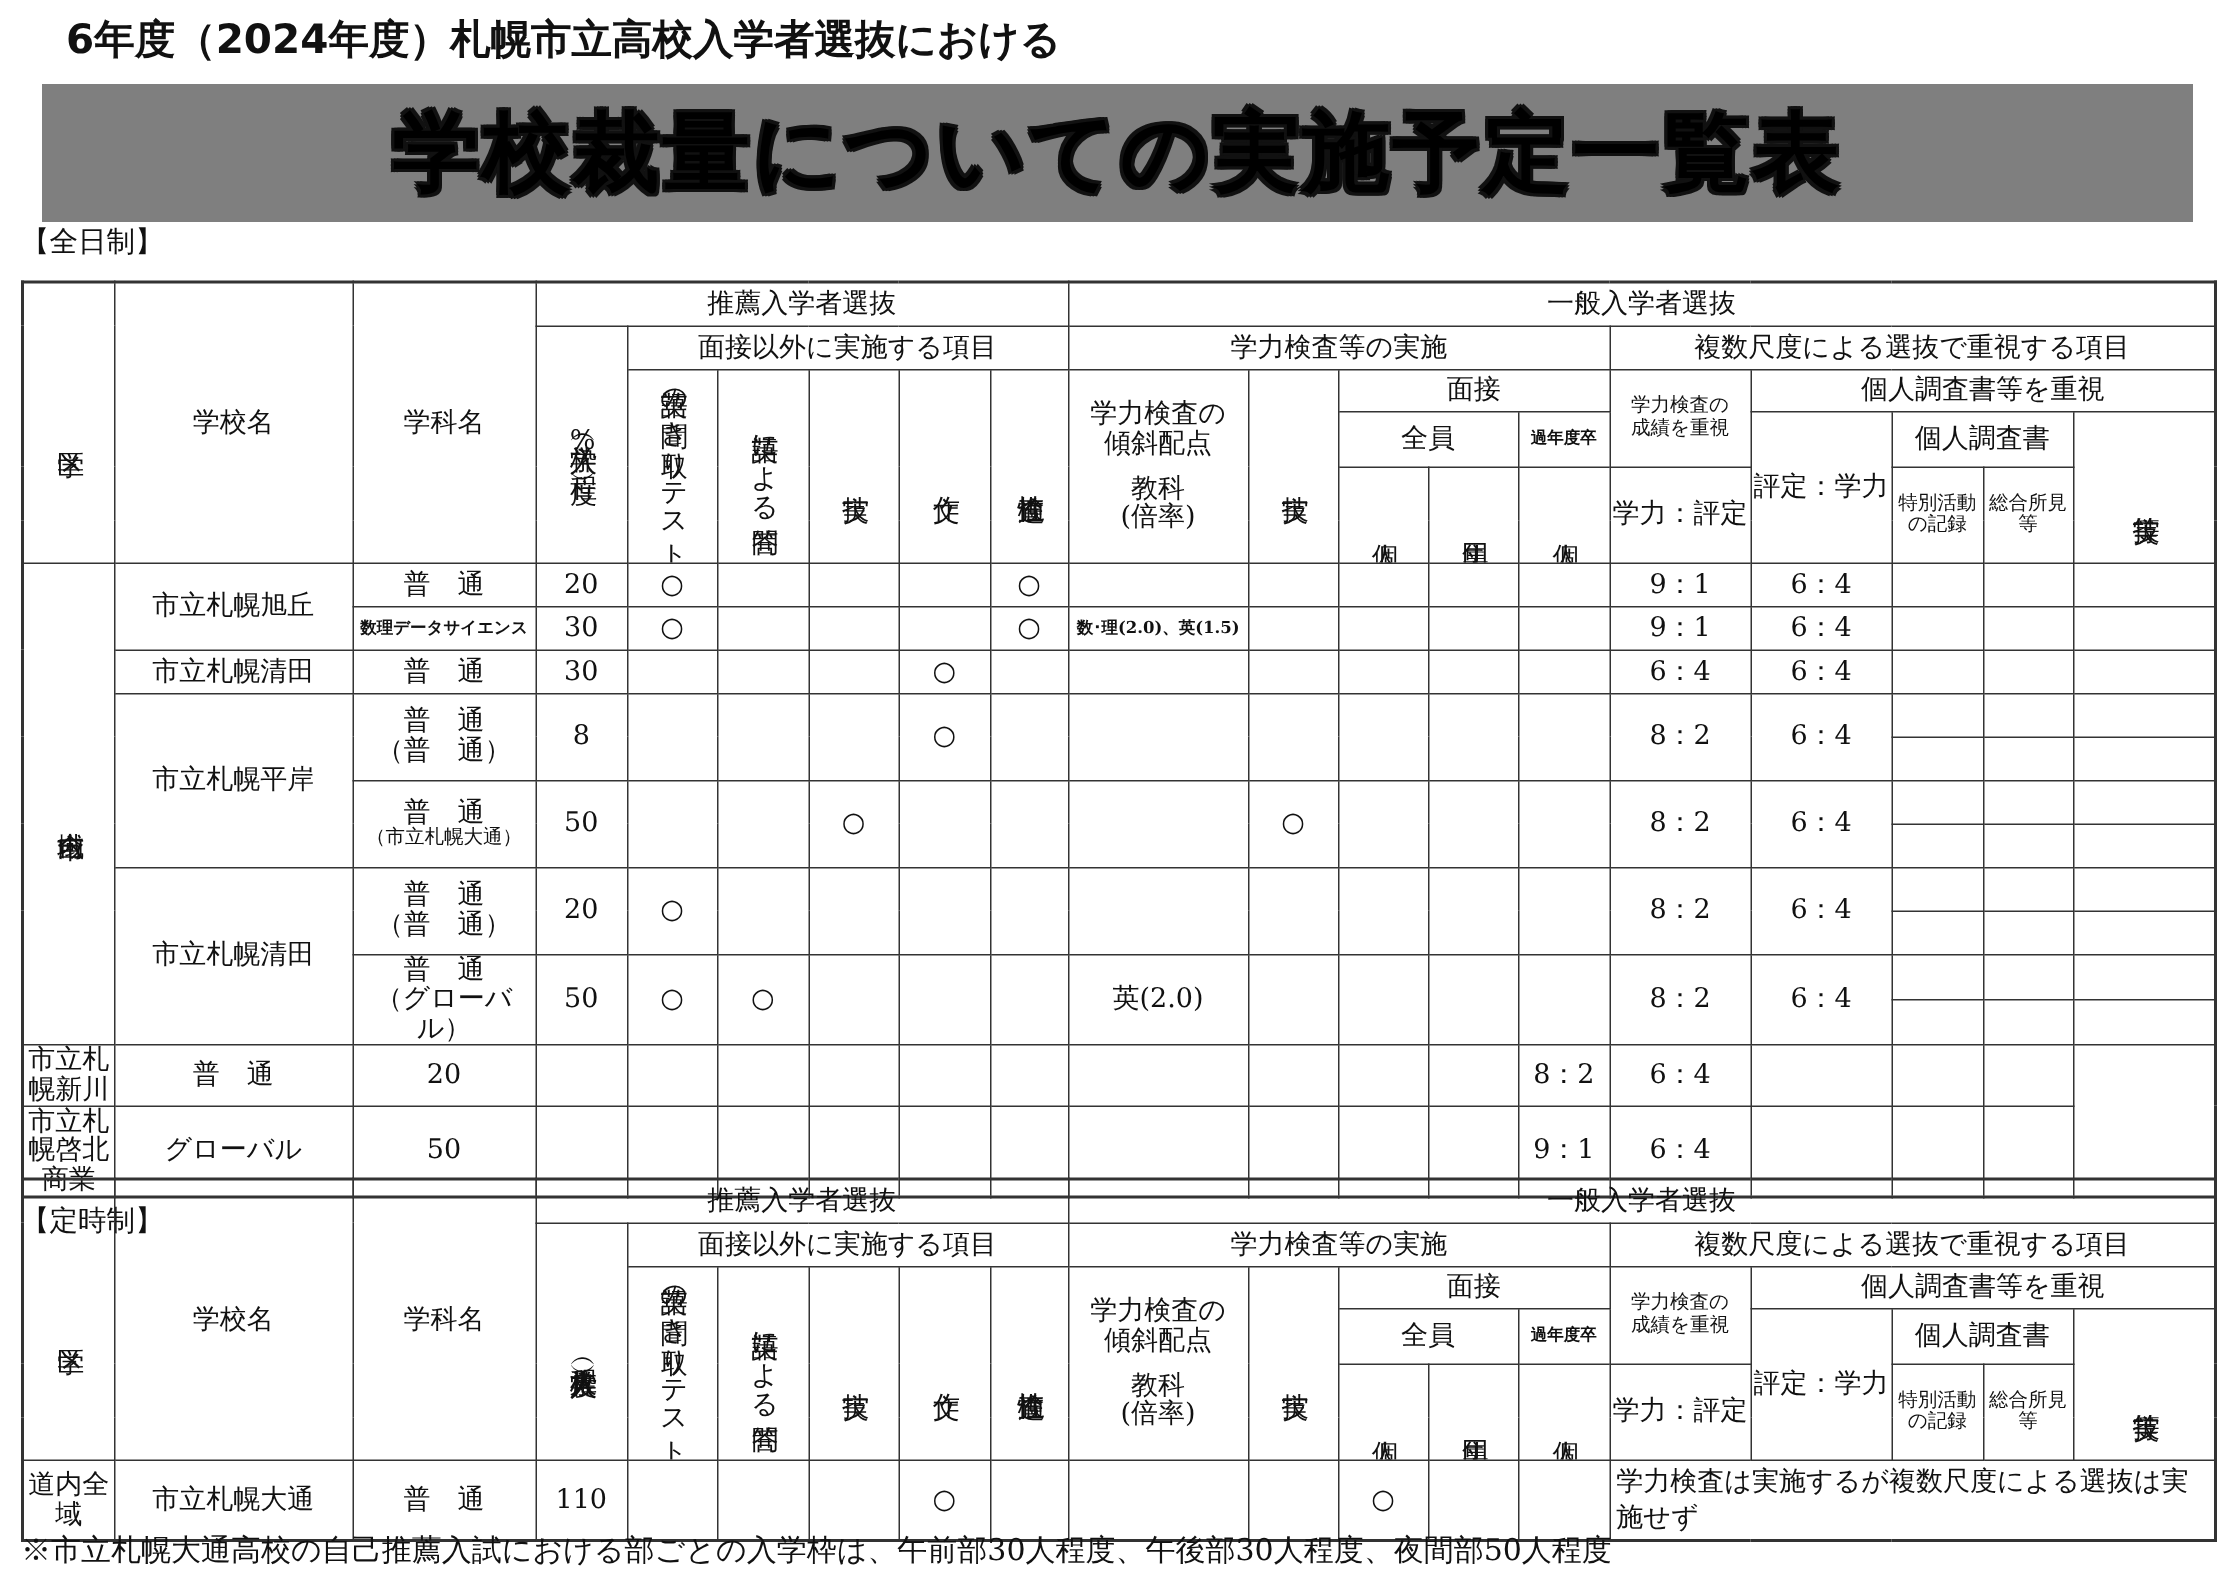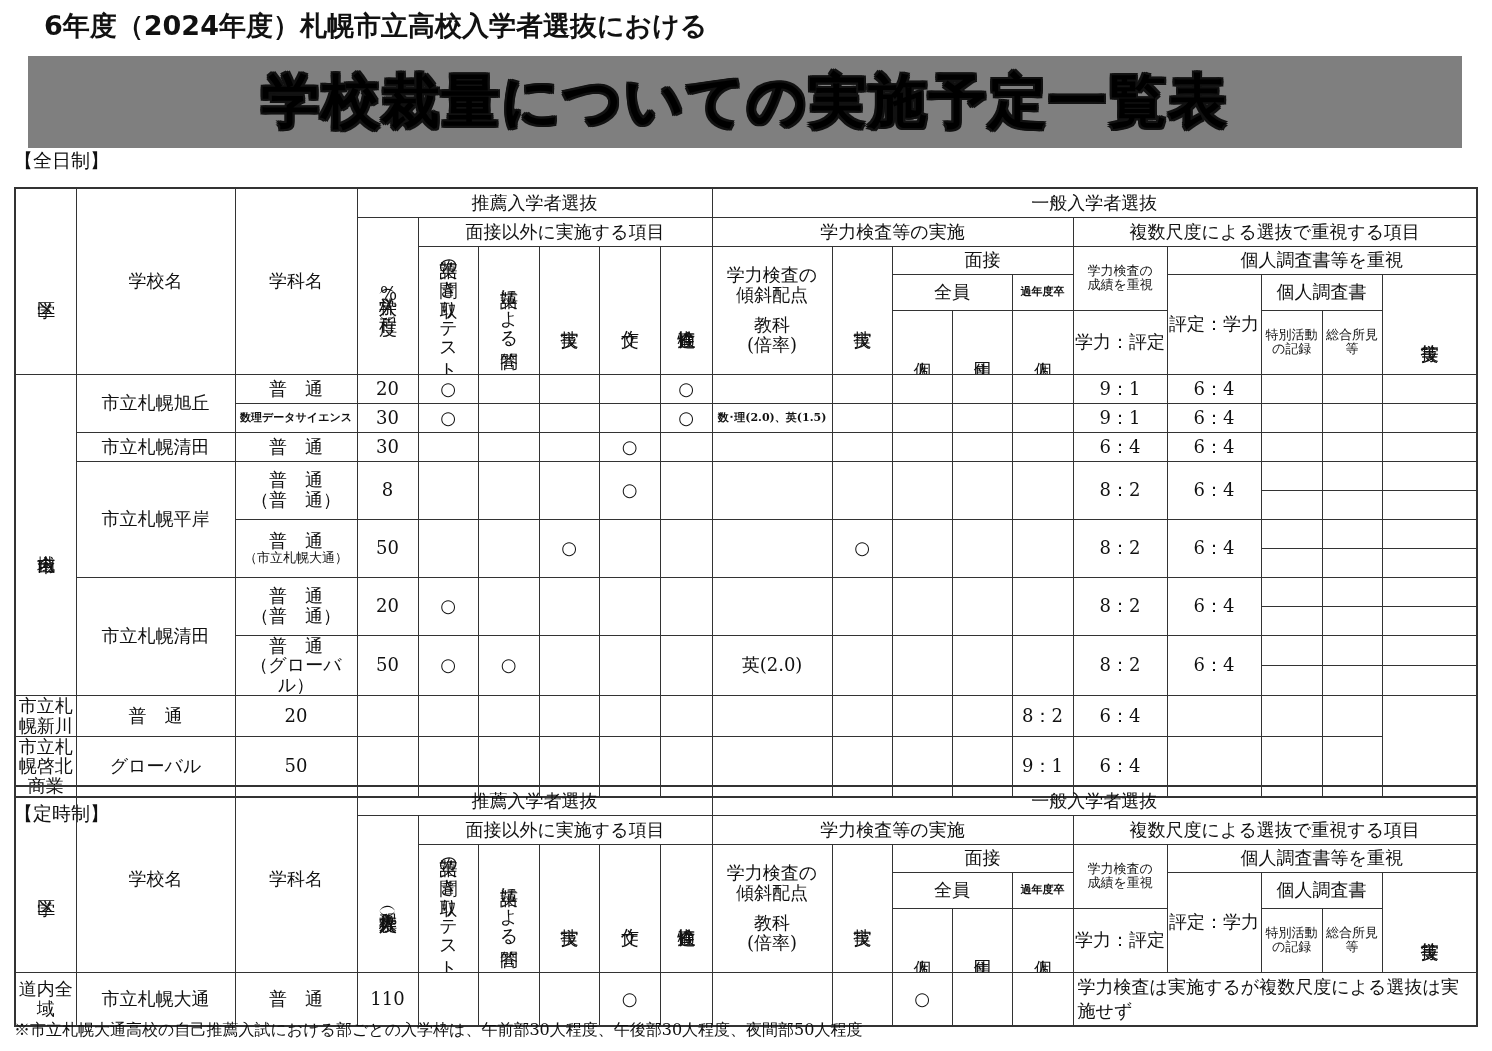--- a/index.html
+++ b/index.html
@@ -9,21 +9,21 @@
   .banner span{font-size:58px;font-weight:bold;color:#000000;letter-spacing:2px;
     text-shadow:-2px -2px 0 #111,2px -2px 0 #111,-2px 2px 0 #111,2px 2px 0 #111,0 -2px 0 #111,0 2px 0 #111,-2px 0 0 #111,2px 0 0 #111;}
   .section-label{position:absolute;left:14px;font-size:19px;}
   table.grid{position:absolute;left:14px;border-collapse:collapse;table-layout:fixed;font-family:"DejaVu Serif","Liberation Serif",serif;}
   table.grid td{border:1px solid #333;text-align:center;vertical-align:middle;padding:0;font-size:18px;line-height:1.1;overflow:hidden;}
   table.grid{border:2px solid #333;}
   .v{writing-mode:vertical-rl;text-orientation:upright;display:inline-block;letter-spacing:0;line-height:1.05;}
   .sm{font-size:13px !important;}
   .xs{font-size:11px !important;font-weight:bold;}
   .circ{font-size:22px;}
-  .footnote{position:absolute;left:14px;top:1020px;font-size:16px;font-family:"DejaVu Serif","Liberation Serif",serif;}
+  .footnote{position:absolute;left:14px;top:1020px;font-size:20px;font-family:"DejaVu Serif","Liberation Serif",serif;}
   .note-cell{font-size:18px;text-align:left !important;padding:2px 4px !important;line-height:1.35 !important;}
 </style>
 </head>
 <body>
 
 <div class="subtitle">6年度（2024年度）札幌市立高校入学者選抜における</div>
 <div class="banner">
   <span>学校裁量についての実施予定一覧表</span>
 </div>
 

